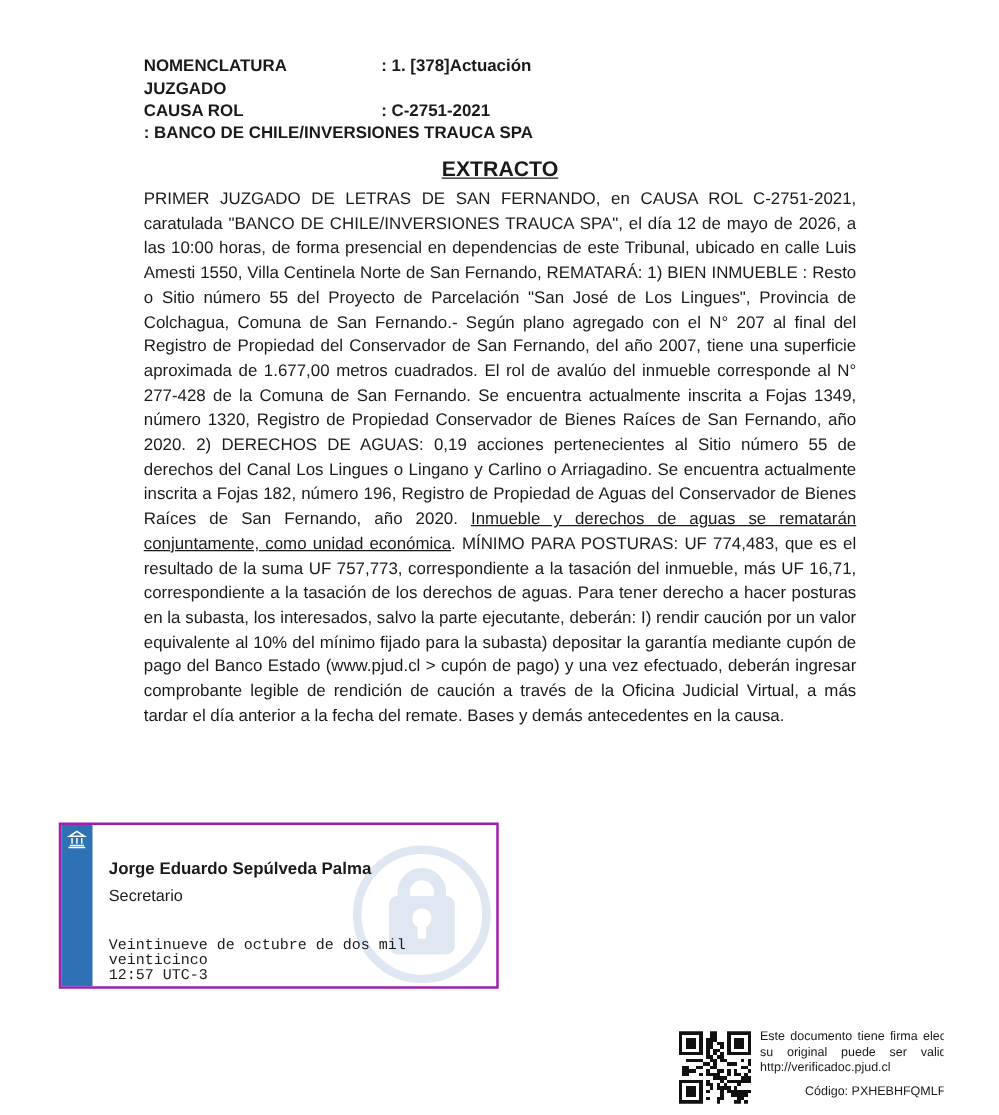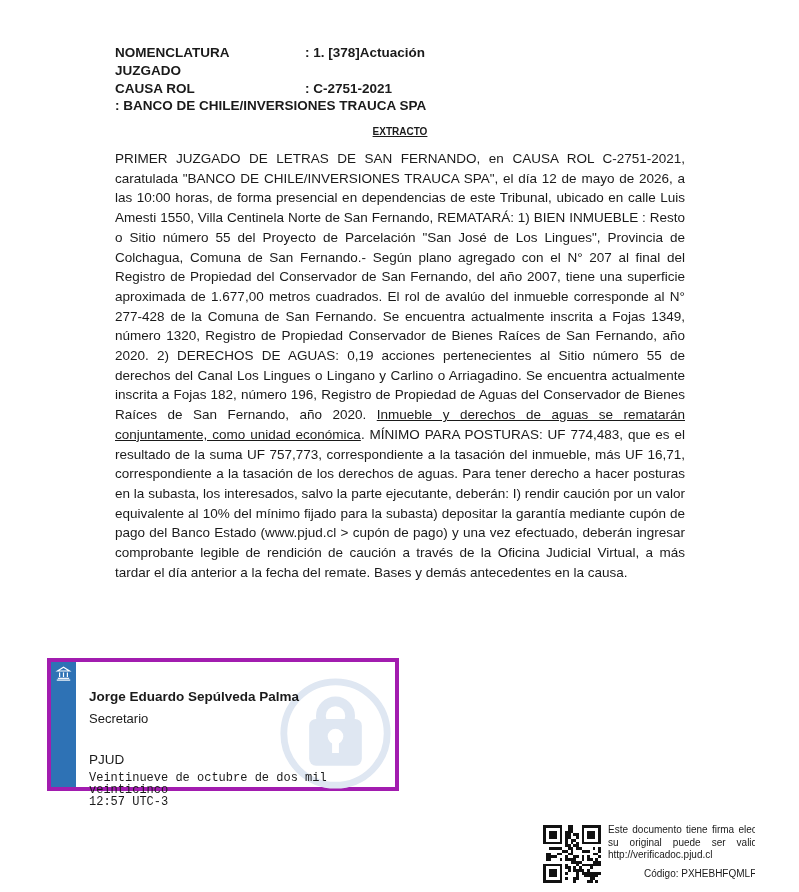--- a/index.html
+++ b/index.html
@@ -8,31 +8,31 @@
   .page { position:relative; width:755px; height:892px; background:#ffffff; overflow:hidden; }
 
   
   .hdr { position:absolute; left:115px; top:44px; font-weight:bold; font-size:13.5px; line-height:17.8px; }
   .hdr-row { display:flex; }
   .hdr-label { width:190px; }
   .hdr-value { white-space:nowrap; }
 
   
   .doc-title { position:absolute; left:115px; top:126px; width:570px; text-align:center;
-               font-size:10px; font-weight:bold; text-decoration:underline; }
+               font-size:17px; font-weight:bold; text-decoration:underline; }
 
   
   .body-par { position:absolute; left:115px; top:149px; width:570px;
               font-size:13.5px; line-height:19.7px; text-align:justify; }
   .body-par .b { font-weight:normal; }
   .body-par .u { text-decoration:underline; }
 
   
   .sigbox { position:absolute; left:47px; top:658px; width:352px; height:133px;
-            border:4px solid #a21caf; background:#ffffff;padding-left:32px; }
+            border:2px solid #a21caf; background:#ffffff;padding-left:32px; }
   .sigbar { position:absolute; left:0; top:0; bottom:0; width:25px; background:#2e72b5; }
   .bank-ic { position:absolute; left:4px; top:3px; width:17px; height:17px; }
   .sig-watermark { position:absolute; right:1px; top:13px; width:117px; height:117px; }
   .sigtext { position:absolute; left:38px; top:27px; }
   .sig-name { font-size:13.5px; font-weight:bold; margin-bottom:7px; }
   .sig-role { font-size:13px; margin-bottom:26px; }
   .sig-org  { font-size:13.5px; margin-bottom:5px; }
   .sig-date, .sig-time { font-size:12px; line-height:12px;font-family:Liberation Mono, monospace; }
 
   
@@ -84,21 +84,20 @@
     <svg class="sig-watermark" viewBox="0 0 120 120">
       <circle cx="60" cy="60" r="53" fill="none" stroke="#dfe7f2" stroke-width="7"></circle>
       <circle cx="60" cy="42" r="15" fill="none" stroke="#dfe7f2" stroke-width="10"></circle>
       <rect x="33" y="45" width="54" height="48" rx="7" fill="#dfe7f2"></rect>
       <circle cx="60" cy="63" r="8" fill="#ffffff"></circle>
       <rect x="56.5" y="64" width="7" height="16" fill="#ffffff"></rect>
     </svg>
     <div class="sigtext">
       <div class="sig-name">Jorge Eduardo Sepúlveda Palma</div>
       <div class="sig-role">Secretario</div>
-      <div class="sig-org">PJUD</div>
       <div class="sig-date">Veintinueve de octubre de dos mil veinticinco</div>
       <div class="sig-time">12:57 UTC-3</div>
     </div>
   </div>
 
   <div class="verify">
     <svg class="qr" shape-rendering="crispEdges" viewBox="0 0 21 21">
         <path d="M0 0h1v1h-1zM1 0h1v1h-1zM2 0h1v1h-1zM3 0h1v1h-1zM4 0h1v1h-1zM5 0h1v1h-1zM6 0h1v1h-1zM9 0h1v1h-1zM10 0h1v1h-1zM14 0h1v1h-1zM15 0h1v1h-1zM16 0h1v1h-1zM17 0h1v1h-1zM18 0h1v1h-1zM19 0h1v1h-1zM20 0h1v1h-1zM0 1h1v1h-1zM6 1h1v1h-1zM9 1h1v1h-1zM10 1h1v1h-1zM14 1h1v1h-1zM20 1h1v1h-1zM0 2h1v1h-1zM2 2h1v1h-1zM3 2h1v1h-1zM4 2h1v1h-1zM6 2h1v1h-1zM8 2h1v1h-1zM9 2h1v1h-1zM10 2h1v1h-1zM14 2h1v1h-1zM16 2h1v1h-1zM17 2h1v1h-1zM18 2h1v1h-1zM20 2h1v1h-1zM0 3h1v1h-1zM2 3h1v1h-1zM3 3h1v1h-1zM4 3h1v1h-1zM6 3h1v1h-1zM8 3h1v1h-1zM9 3h1v1h-1zM11 3h1v1h-1zM12 3h1v1h-1zM14 3h1v1h-1zM16 3h1v1h-1zM17 3h1v1h-1zM18 3h1v1h-1zM20 3h1v1h-1zM0 4h1v1h-1zM2 4h1v1h-1zM3 4h1v1h-1zM4 4h1v1h-1zM6 4h1v1h-1zM8 4h1v1h-1zM9 4h1v1h-1zM12 4h1v1h-1zM14 4h1v1h-1zM16 4h1v1h-1zM17 4h1v1h-1zM18 4h1v1h-1zM20 4h1v1h-1zM0 5h1v1h-1zM6 5h1v1h-1zM8 5h1v1h-1zM10 5h1v1h-1zM11 5h1v1h-1zM14 5h1v1h-1zM20 5h1v1h-1zM0 6h1v1h-1zM1 6h1v1h-1zM2 6h1v1h-1zM3 6h1v1h-1zM4 6h1v1h-1zM5 6h1v1h-1zM6 6h1v1h-1zM8 6h1v1h-1zM10 6h1v1h-1zM12 6h1v1h-1zM14 6h1v1h-1zM15 6h1v1h-1zM16 6h1v1h-1zM17 6h1v1h-1zM18 6h1v1h-1zM19 6h1v1h-1zM20 6h1v1h-1zM8 7h1v1h-1zM9 7h1v1h-1zM11 7h1v1h-1zM12 7h1v1h-1zM2 8h1v1h-1zM3 8h1v1h-1zM4 8h1v1h-1zM5 8h1v1h-1zM6 8h1v1h-1zM9 8h1v1h-1zM10 8h1v1h-1zM12 8h1v1h-1zM13 8h1v1h-1zM18 8h1v1h-1zM20 8h1v1h-1zM7 9h1v1h-1zM8 9h1v1h-1zM10 9h1v1h-1zM14 9h1v1h-1zM15 9h1v1h-1zM16 9h1v1h-1zM20 9h1v1h-1zM1 10h1v1h-1zM2 10h1v1h-1zM5 10h1v1h-1zM6 10h1v1h-1zM9 10h1v1h-1zM10 10h1v1h-1zM18 10h1v1h-1zM19 10h1v1h-1zM1 11h1v1h-1zM2 11h1v1h-1zM3 11h1v1h-1zM4 11h1v1h-1zM8 11h1v1h-1zM11 11h1v1h-1zM12 11h1v1h-1zM14 11h1v1h-1zM16 11h1v1h-1zM20 11h1v1h-1zM1 12h1v1h-1zM2 12h1v1h-1zM6 12h1v1h-1zM8 12h1v1h-1zM9 12h1v1h-1zM10 12h1v1h-1zM11 12h1v1h-1zM14 12h1v1h-1zM16 12h1v1h-1zM17 12h1v1h-1zM19 12h1v1h-1zM10 13h1v1h-1zM11 13h1v1h-1zM12 13h1v1h-1zM13 13h1v1h-1zM18 13h1v1h-1zM19 13h1v1h-1zM20 13h1v1h-1zM0 14h1v1h-1zM1 14h1v1h-1zM2 14h1v1h-1zM3 14h1v1h-1zM4 14h1v1h-1zM5 14h1v1h-1zM6 14h1v1h-1zM8 14h1v1h-1zM12 14h1v1h-1zM14 14h1v1h-1zM15 14h1v1h-1zM16 14h1v1h-1zM17 14h1v1h-1zM18 14h1v1h-1zM19 14h1v1h-1zM20 14h1v1h-1zM0 15h1v1h-1zM6 15h1v1h-1zM8 15h1v1h-1zM9 15h1v1h-1zM11 15h1v1h-1zM13 15h1v1h-1zM17 15h1v1h-1zM0 16h1v1h-1zM2 16h1v1h-1zM3 16h1v1h-1zM4 16h1v1h-1zM6 16h1v1h-1zM9 16h1v1h-1zM11 16h1v1h-1zM12 16h1v1h-1zM13 16h1v1h-1zM14 16h1v1h-1zM16 16h1v1h-1zM0 17h1v1h-1zM2 17h1v1h-1zM3 17h1v1h-1zM4 17h1v1h-1zM6 17h1v1h-1zM8 17h1v1h-1zM12 17h1v1h-1zM14 17h1v1h-1zM15 17h1v1h-1zM16 17h1v1h-1zM17 17h1v1h-1zM18 17h1v1h-1zM19 17h1v1h-1zM20 17h1v1h-1zM0 18h1v1h-1zM2 18h1v1h-1zM3 18h1v1h-1zM4 18h1v1h-1zM6 18h1v1h-1zM12 18h1v1h-1zM15 18h1v1h-1zM16 18h1v1h-1zM17 18h1v1h-1zM18 18h1v1h-1zM19 18h1v1h-1zM0 19h1v1h-1zM6 19h1v1h-1zM8 19h1v1h-1zM11 19h1v1h-1zM12 19h1v1h-1zM17 19h1v1h-1zM18 19h1v1h-1zM0 20h1v1h-1zM1 20h1v1h-1zM2 20h1v1h-1zM3 20h1v1h-1zM4 20h1v1h-1zM5 20h1v1h-1zM6 20h1v1h-1zM11 20h1v1h-1zM16 20h1v1h-1zM17 20h1v1h-1zM19 20h1v1h-1z" fill="#111111"></path>
       </svg>
     <div class="verify-text">Este documento tiene firma electrónica y su original puede ser validado en http://verificadoc.pjud.cl</div>

